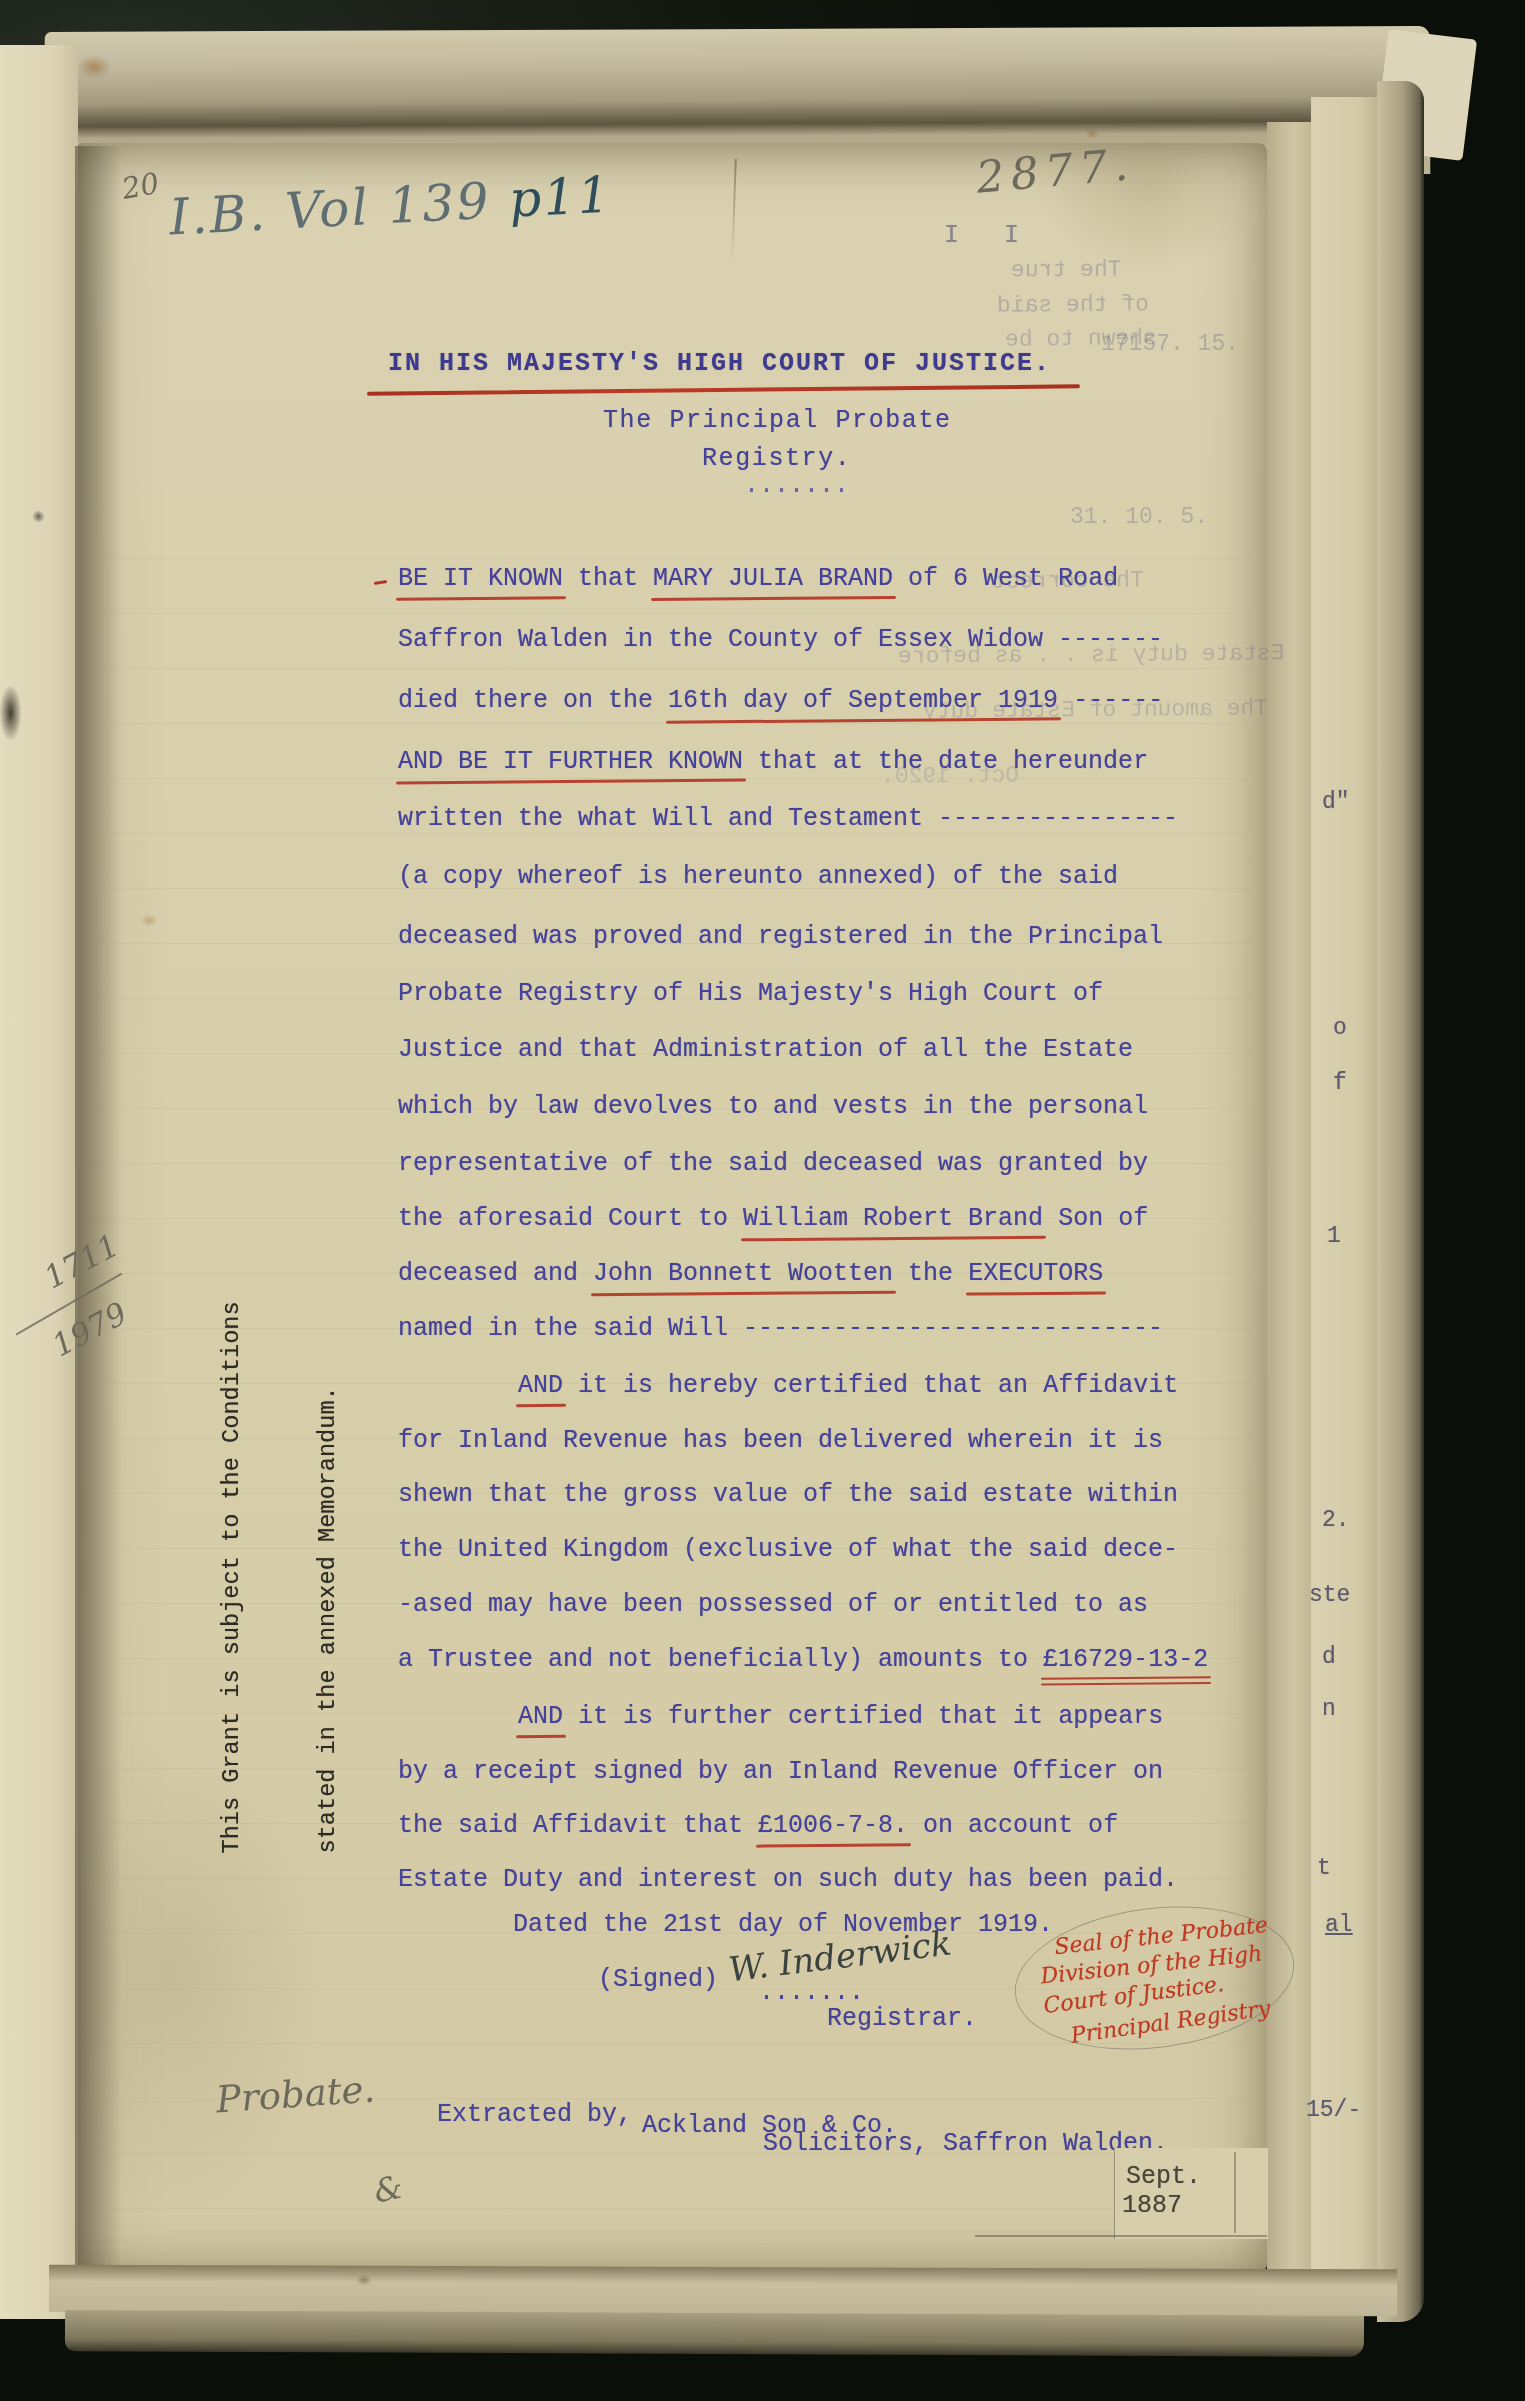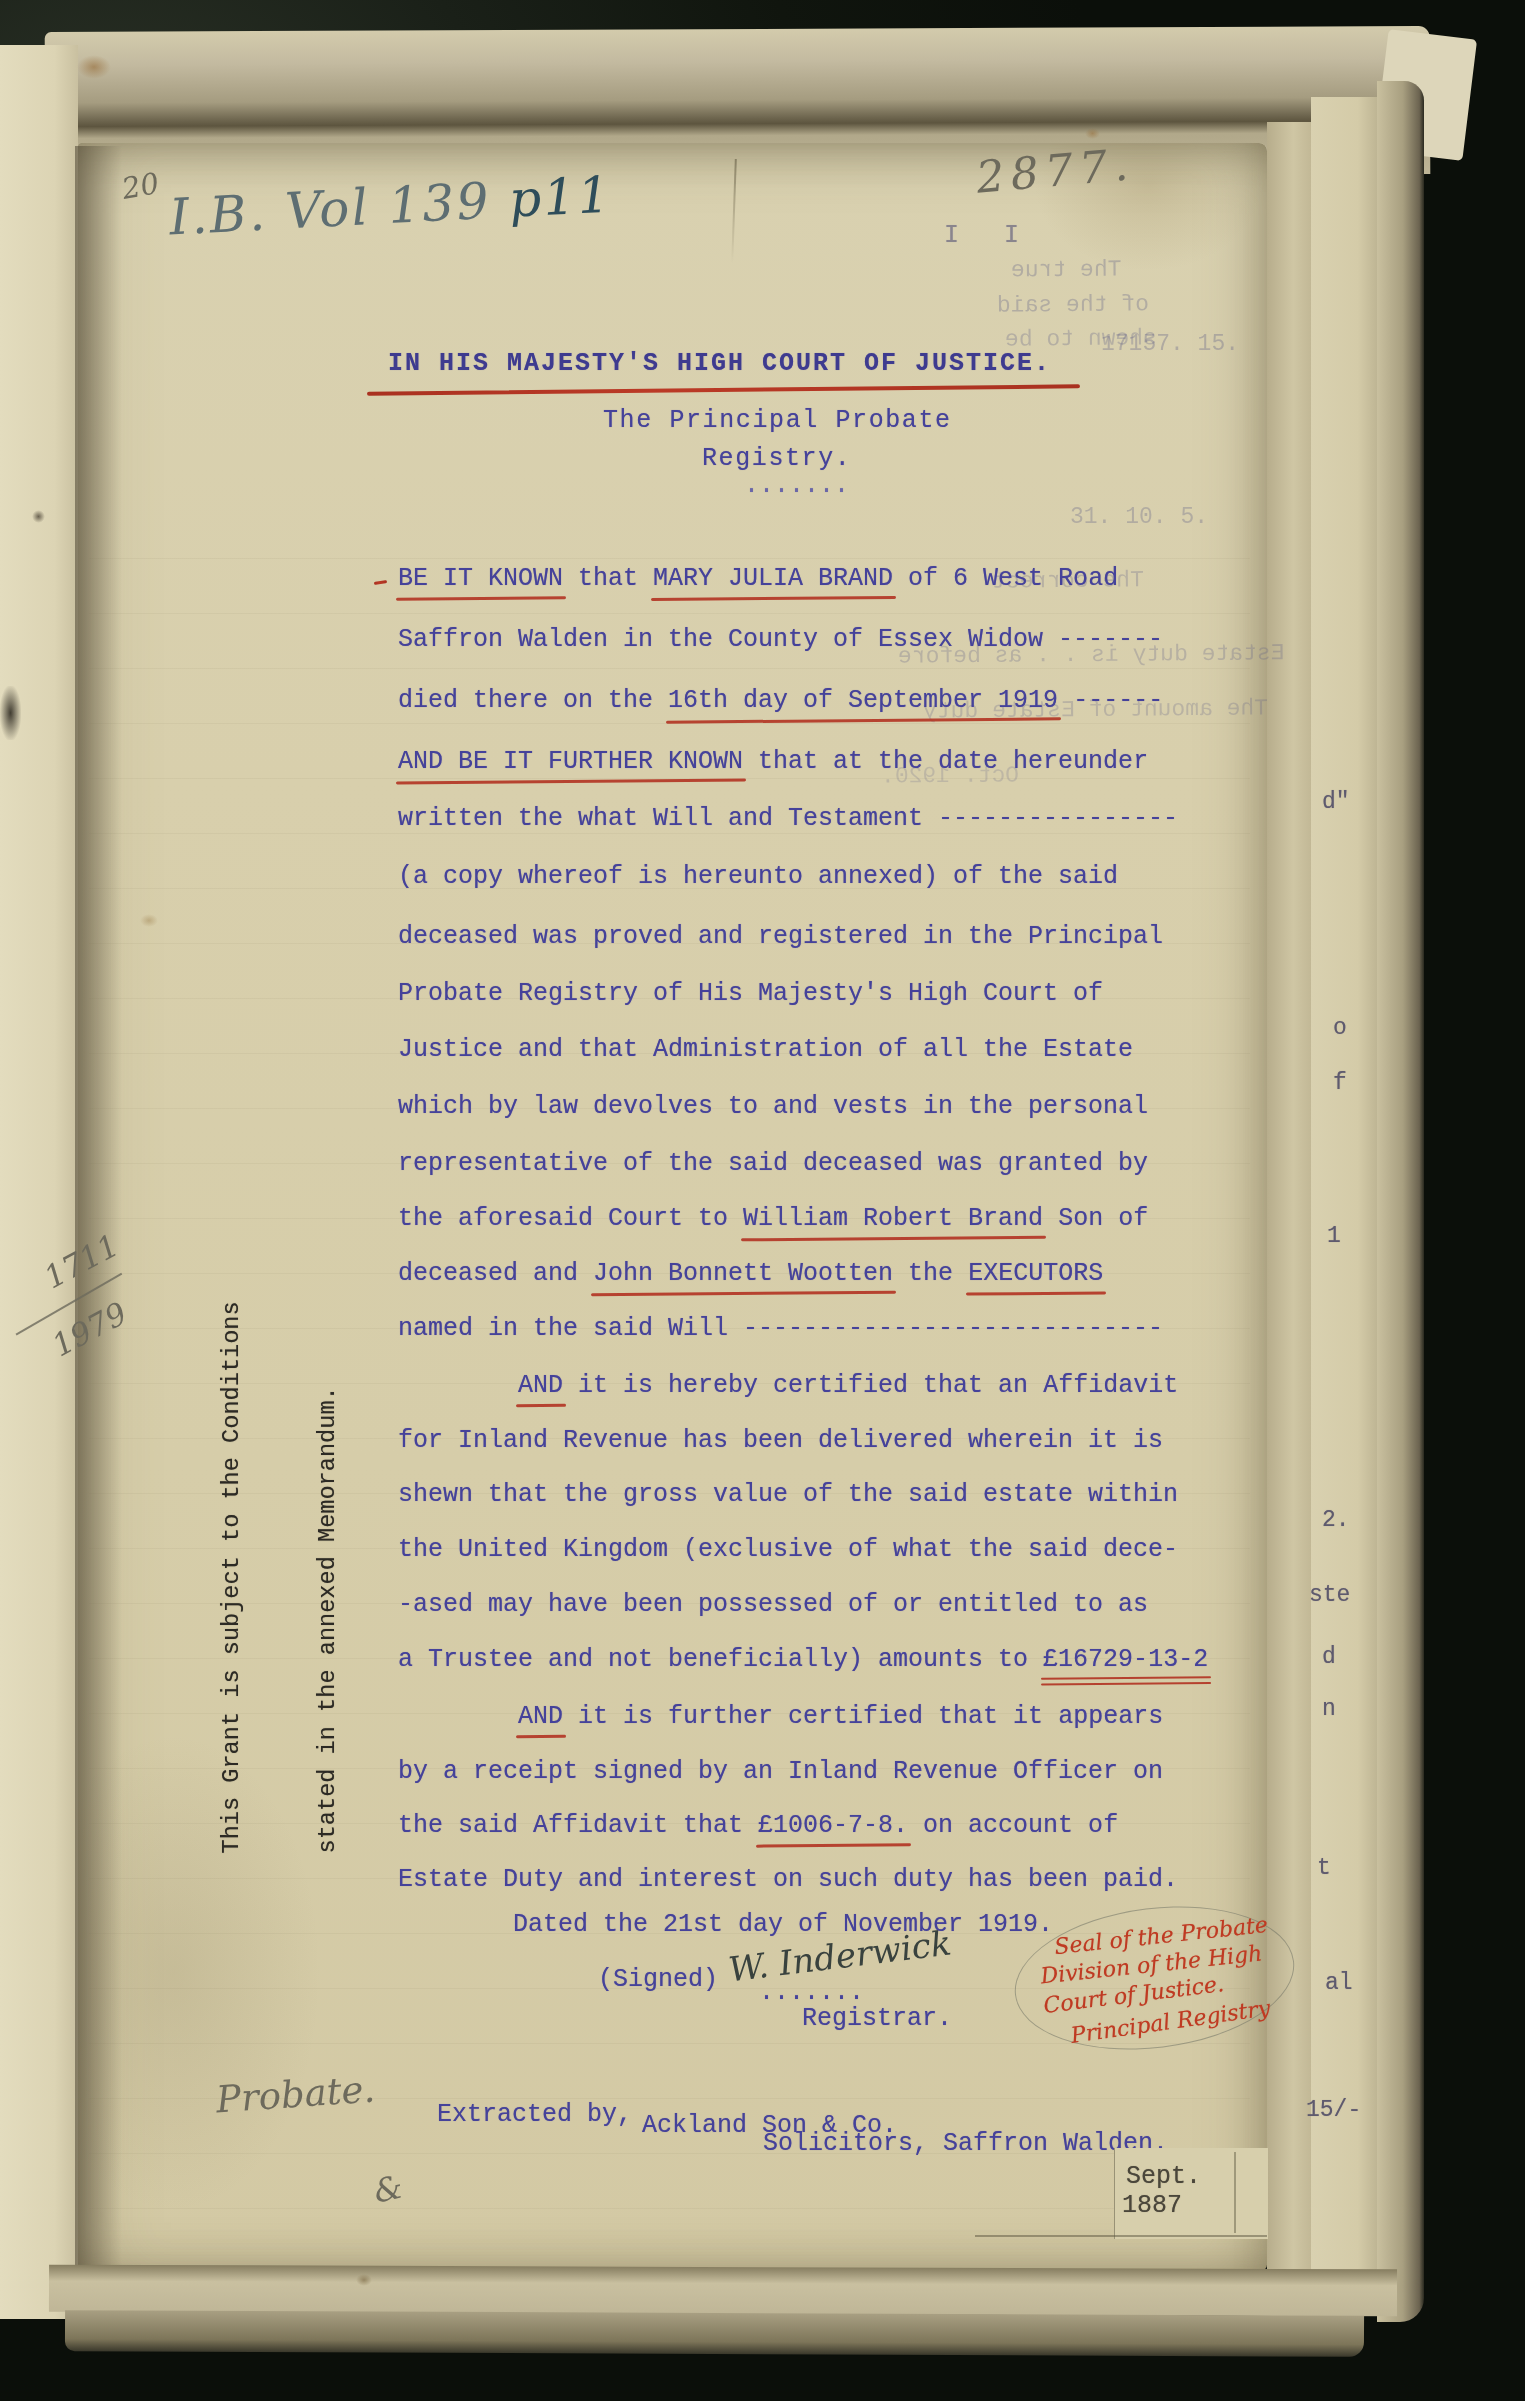--- a/index.html
+++ b/index.html
@@ -132,21 +132,21 @@
       <div class="abs t" style="left: 398px; top: 1702px;"><span>        </span><span class="rl">AND</span><span> it is further certified that it appears</span></div>
       <div class="abs t" style="left: 398px; top: 1757px;"><span>by a receipt signed by an Inland Revenue Officer on</span></div>
       <div class="abs t" style="left: 398px; top: 1811px;"><span>the said Affidavit that </span><span class="rl">£1006-7-8.</span><span> on account of</span></div>
       <div class="abs t" style="left: 398px; top: 1865px;"><span>Estate Duty and interest on such duty has been paid.</span></div>
       <div class="abs t" style="left: 513px; top: 1910px;"><span>Dated the 21st day of November 1919.</span></div>
     </div>
 
   <div class="abs t" style="left:598px;top:1965px;">(Signed)</div>
   <div class="abs t" style="left:759px;top:1978px;">.......</div>
   <div class="abs hand" style="left:728px;top:1936px;font-size:34px;color:#39423e;transform:rotate(-7deg);">W. Inderwick</div>
-  <div class="abs t" style="left:802px;top:2004px;">Registrar.</div>
+  <div class="abs t" style="left:827px;top:2004px;">Registrar.</div>
 
   <div class="abs seal-oval" style="left:1014px;top:1908px;width:279px;height:138px;transform:rotate(-7deg);"></div>
   <div class="abs hand seal-text" style="left:1054px;top:1923px;transform:rotate(-6deg);">Seal of the Probate</div>
   <div class="abs hand seal-text" style="left:1040px;top:1952px;transform:rotate(-6deg);">Division of the High</div>
   <div class="abs hand seal-text" style="left:1043px;top:1982px;transform:rotate(-7deg);">Court of Justice.</div>
   <div class="abs hand seal-text" style="left:1070px;top:2009px;transform:rotate(-8deg);">Principal Registry</div>
 
   <div class="abs hand pencil" style="left:216px;top:2073px;font-size:37px;transform:rotate(-4deg);">Probate.</div>
   <div class="abs t" style="left:437px;top:2100px;">Extracted by,</div>
   <div class="abs t" style="left:642px;top:2111px;">Ackland Son &amp; Co.</div>
@@ -167,18 +167,18 @@
   <div id="edge-fragments">
       <div class="abs frag" style="left: 1322px; top: 789px;">d"</div>
       <div class="abs frag" style="left: 1333px; top: 1015px;">o</div>
       <div class="abs frag" style="left: 1333px; top: 1070px;">f</div>
       <div class="abs frag" style="left: 1327px; top: 1223px;">1</div>
       <div class="abs frag" style="left: 1322px; top: 1507px;">2.</div>
       <div class="abs frag" style="left: 1309px; top: 1582px;">ste</div>
       <div class="abs frag" style="left: 1322px; top: 1644px;">d</div>
       <div class="abs frag" style="left: 1322px; top: 1696px;">n</div>
       <div class="abs frag" style="left: 1317px; top: 1855px;">t</div>
-      <div class="abs frag" style="left: 1325px; top: 1970px;">al</div>
+      <div class="abs frag" style="left: 1325px; top: 1912px; text-decoration: underline;">al</div>
       <div class="abs frag" style="left: 1306px; top: 2097px;">15/-</div>
     </div>
 
 </div>
 
 
 </body></html>

